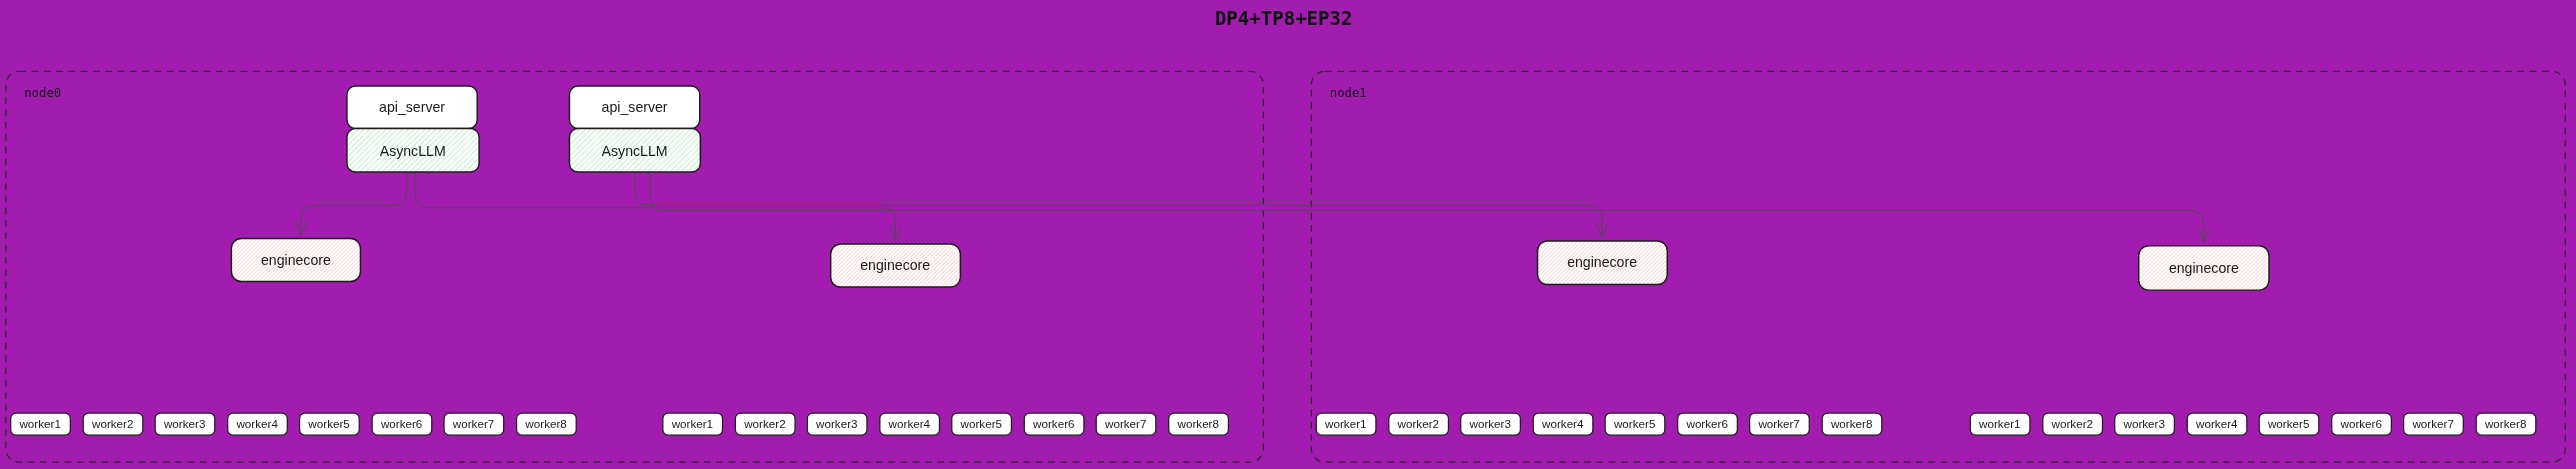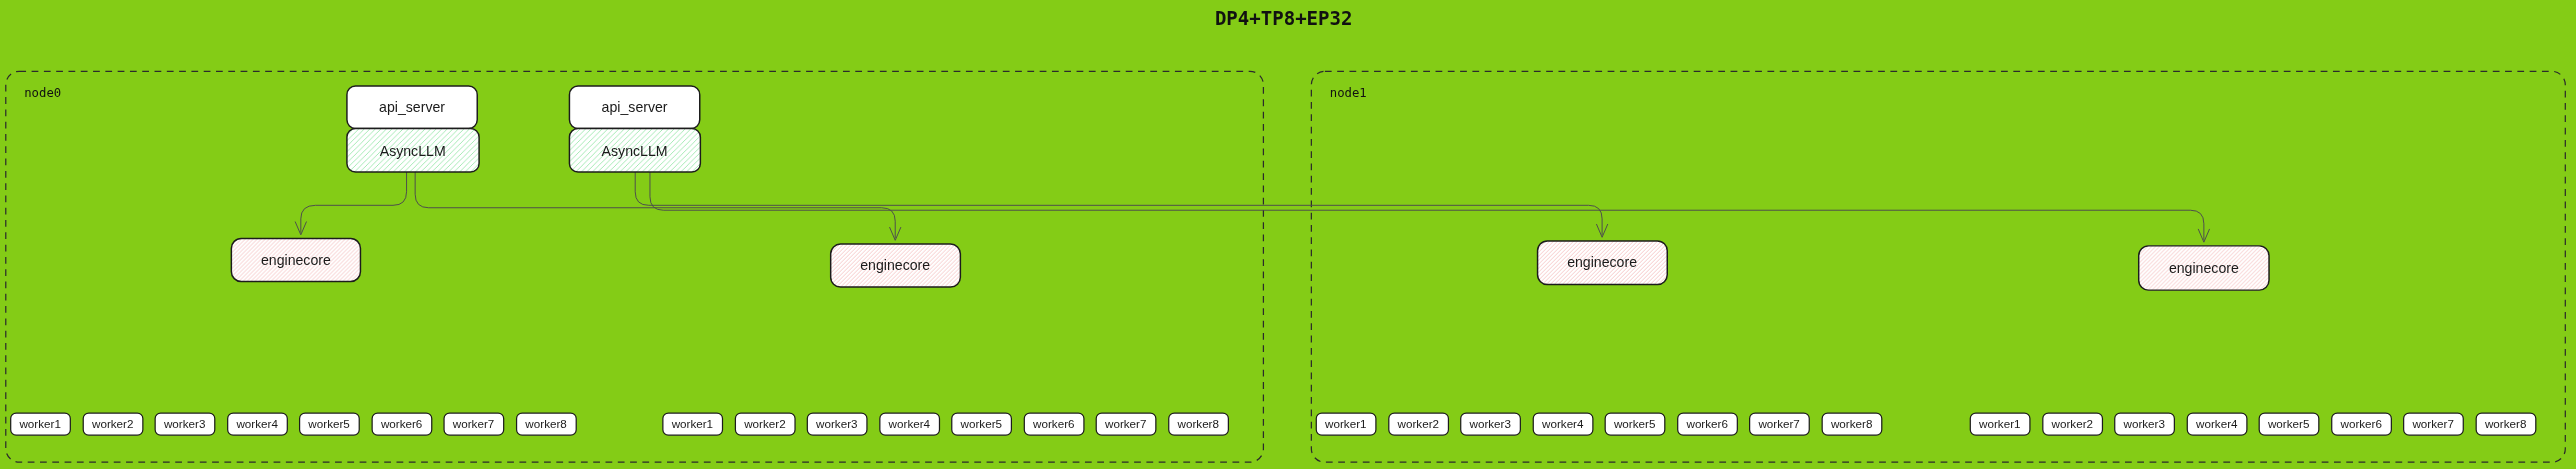--- a/index.html
+++ b/index.html
@@ -1,16 +1,16 @@
 <!DOCTYPE html>
 <html style="font-size:9.8px"><head>
 <meta charset="utf-8">
 <style>
   html,body{margin:0;padding:0;background:#ffffff;}
-  .stage{position:relative;width:2576px;height:469px;background:#84cc16;}
+  .stage{position:relative;width:2576px;height:469px;background:#a21caf;}
   svg{display:block;}
   .nd{fill:none;stroke:#2b2b2b;stroke-width:2;stroke-dasharray:11 9;}
   .bx{stroke:#1c1c1c;stroke-width:2.4;}
   .wb{fill:#ffffff;stroke:#1c1c1c;stroke-width:2;}
   .cn{fill:none;stroke:#4d4d4d;stroke-width:1.6;stroke-linecap:round;stroke-linejoin:round;}
   .lbl{font-family:"Liberation Sans",sans-serif;font-size:23px;fill:#1a1a1a;text-anchor:middle;}
   .wt{font-family:"Liberation Sans",sans-serif;font-size:19px;fill:#1a1a1a;text-anchor:middle;}
   .nl{font-family:"DejaVu Sans Mono",monospace;font-size:20px;fill:#111111;}
   .ttl{font-family:"DejaVu Sans Mono",monospace;font-size:31px;font-weight:600;fill:#111111;text-anchor:middle;}
 </style>

